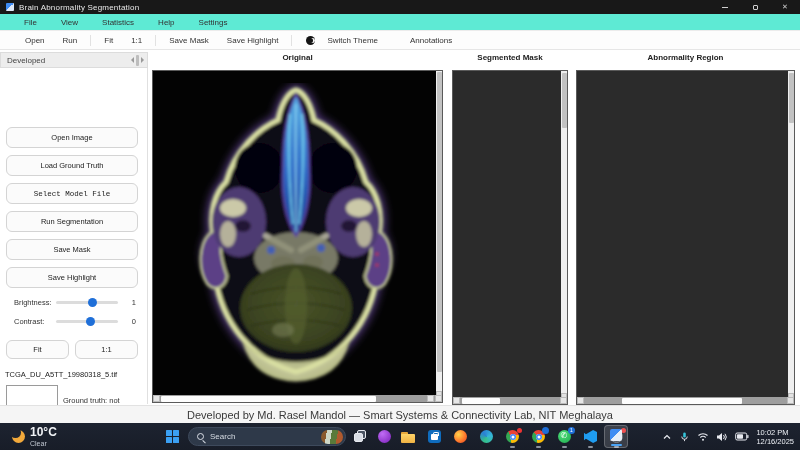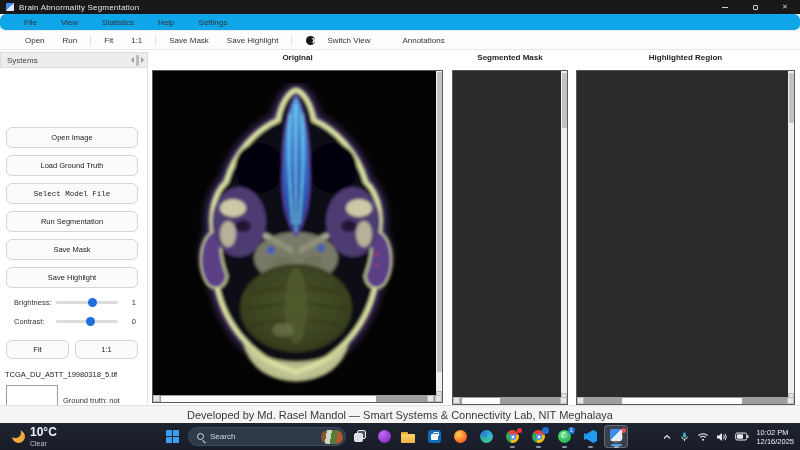--- a/index.html
+++ b/index.html
@@ -10,21 +10,21 @@
   
   .titlebar { position:absolute; left:0; top:0; width:800px; height:14px; background:#181818; display:flex; align-items:center; }
   .app-icon { width:8px; height:8px; margin-left:6px; border-radius:1px; background:linear-gradient(135deg,#3f8cf3 50%,#dfe9f8 50%); }
   .title-text { color:#e8e8e8; font-size:8px; margin-left:5px; letter-spacing:.2px; }
   .win-btns { position:absolute; right:0; top:0; height:14px; display:flex; }
   .win-btn { width:30px; height:14px; display:flex; align-items:center; justify-content:center; color:#cfcfcf; font-size:7px; }
   .min-glyph { width:6px; height:1px; background:#cfcfcf; }
   .restore-glyph { width:5px; height:5px; border:1px solid #cfcfcf; border-radius:1px; }
 
   
-  .menubar { position:absolute; left:0; top:14px; width:800px; height:17px; background:#0ea5e9; border-bottom:1px solid #ececec; display:flex; align-items:center; padding-left:24px; gap:24px;border-radius:6px; }
+  .menubar { position:absolute; left:0; top:14px; width:800px; height:17px; background:#5eead4; border-bottom:1px solid #ececec; display:flex; align-items:center; padding-left:24px; gap:24px; }
   .menu-item { font-size:8px; color:#333; }
 
   
   .toolbar { position:absolute; left:0; top:31px; width:800px; height:19px; background:#fdfdfd; border-bottom:1px solid #e6e6e6; display:flex; align-items:center; padding-left:16px; }
   .tool-item { font-size:8px; color:#333; padding:0 9px; }
   .tool-sep { width:1px; height:11px; background:#e2e2e2; margin:0 4px; }
   .theme-icon { width:9px; height:9px; border-radius:50%; background:#151515; position:relative; margin-left:10px; margin-right:3px; overflow:hidden; flex:0 0 auto; }
   .theme-icon::after { content:""; position:absolute; left:2px; top:2px; width:5px; height:5px; border-radius:50%; box-shadow:2px 0 0 0 #f5f5f5; }
 
   
@@ -158,27 +158,27 @@
     <span class="tool-item">Open</span>
     <span class="tool-item">Run</span>
     <span class="tool-sep"></span>
     <span class="tool-item">Fit</span>
     <span class="tool-item">1:1</span>
     <span class="tool-sep"></span>
     <span class="tool-item">Save Mask</span>
     <span class="tool-item">Save Highlight</span>
     <span class="tool-sep"></span>
     <span class="theme-icon"></span>
-    <span class="tool-item">Switch View</span>
+    <span class="tool-item">Switch Theme</span>
     <span class="tool-item" style="margin-left:14px;">Annotations</span>
   </div>
 
   <div class="controls-panel">
     <div class="controls-header">
-      <span class="controls-header-label">Systems</span>
+      <span class="controls-header-label">Developed</span>
       <span class="splitter">
         <span class="tri-l"></span>
           <span class="splitter-bar"></span>
           <span class="tri-r"></span>
       </span>
     </div>
 
     <div class="ctl-btn" style="top:75px;">Open Image</div>
     <div class="ctl-btn" style="top:103px;">Load Ground Truth</div>
     <div class="ctl-btn" style="top:131px;font-family:Liberation Mono, monospace;">Select Model File</div>
@@ -206,21 +206,21 @@
 
     <div class="filename">TCGA_DU_A5TT_19980318_5.tif</div>
     <div class="thumb-box"></div>
     <div class="gt-status">Ground truth: not loaded</div>
     <div class="status-msg">Label 'left_fd' removed.</div>
     <div class="progress-pill"></div>
   </div>
 
   <div class="panel-title pt-original">Original</div>
   <div class="panel-title pt-mask">Segmented Mask</div>
-  <div class="panel-title pt-high">Highlighted Region</div>
+  <div class="panel-title pt-high">Abnormality Region</div>
 
   <div class="panel panel-original">
     <div class="brain-wrap">
       <svg width="250" height="302" viewBox="0 0 250 300">
         <defs>
           <radialGradient id="gCereb" cx="50%" cy="45%" r="65%">
             <stop offset="0%" stop-color="#4a5428"></stop>
               <stop offset="70%" stop-color="#39411f"></stop>
               <stop offset="100%" stop-color="#272d13"></stop>
           </radialGradient>

